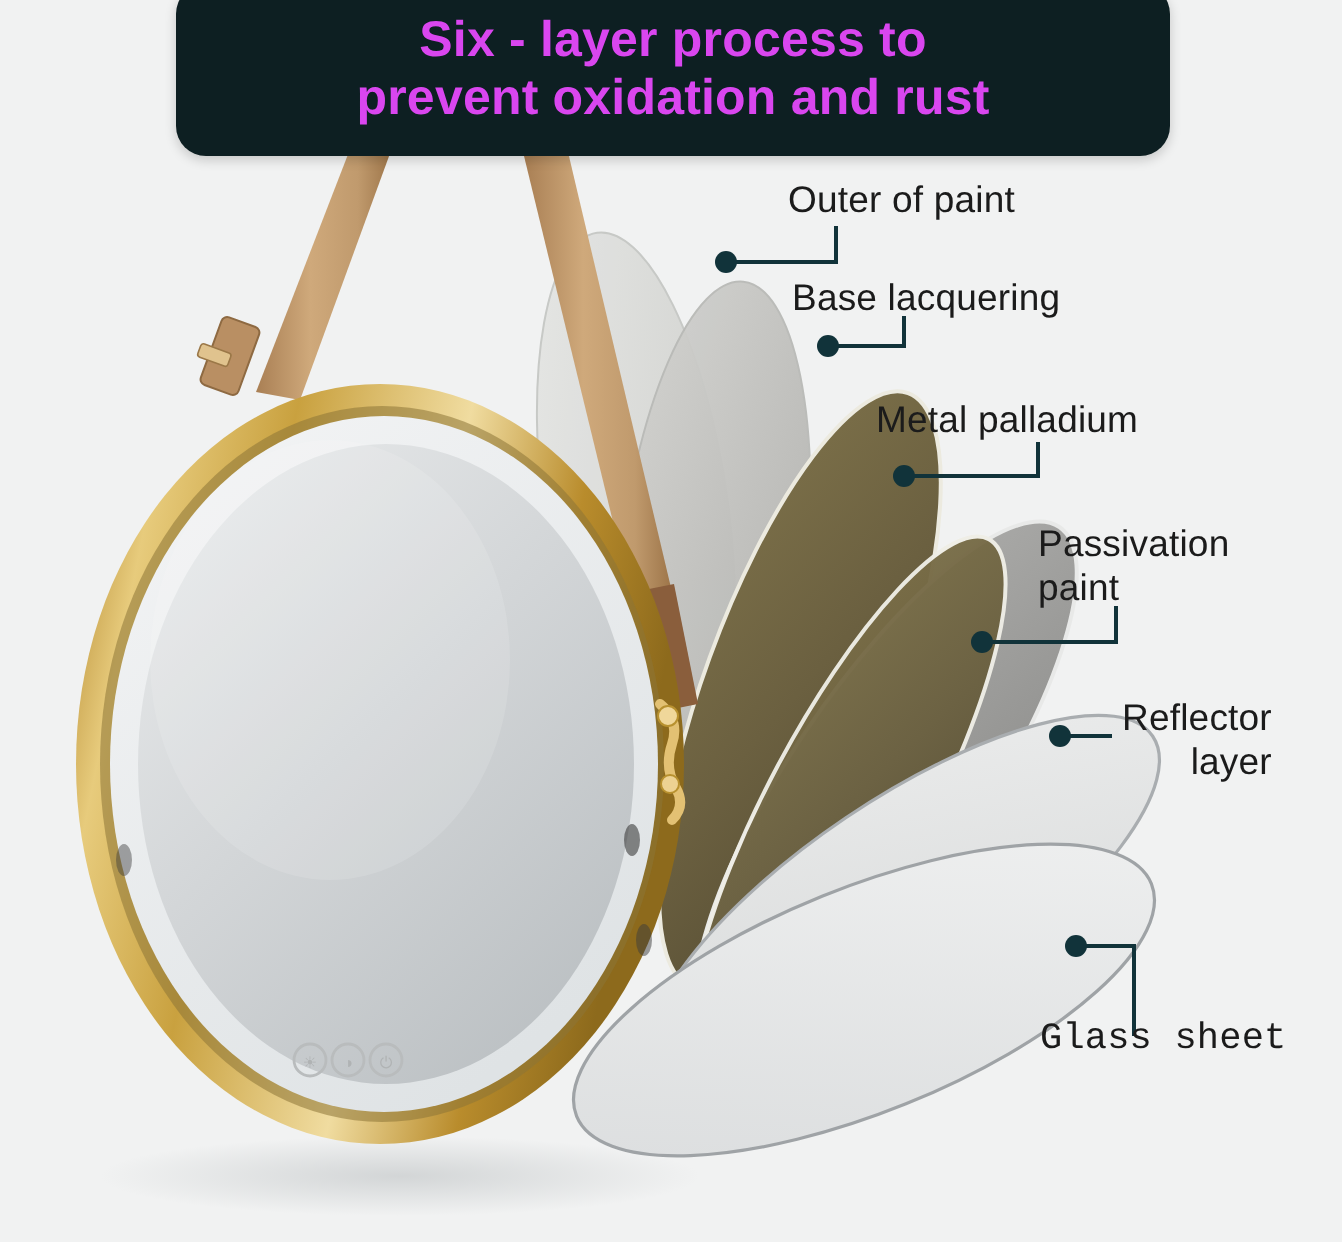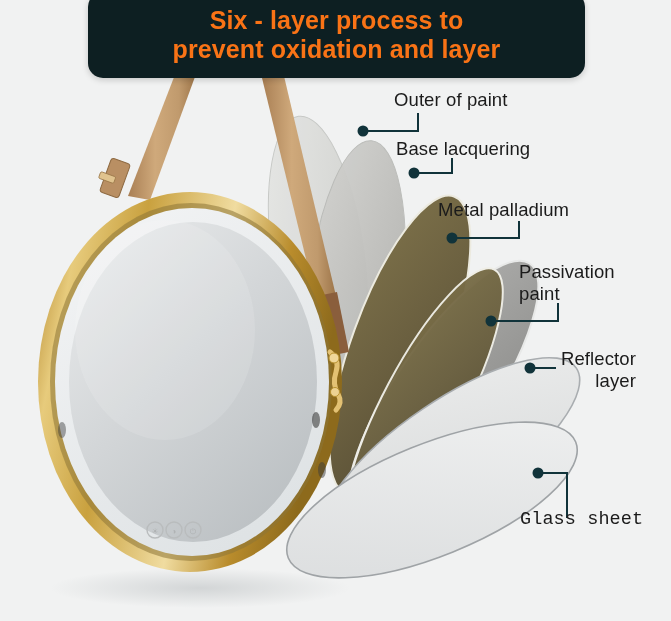--- a/index.html
+++ b/index.html
@@ -13,21 +13,21 @@
   svg.art{position:absolute;left:0;top:0;width:671px;height:621px;}
 
   
   .title-banner{
     position:absolute;left:88px;top:-8px;width:497px;height:86px;
     background:#0d1f22;border-radius:15px;
     display:flex;flex-direction:column;align-items:center;justify-content:center;
     z-index:40;box-shadow:0 2px 6px rgba(0,0,0,.18);
   }
   .title-line{
-    color:#f97316;font-size:25px;font-weight:bold;line-height:1.16;
+    color:#d946ef;font-size:25px;font-weight:bold;line-height:1.16;
     letter-spacing:.1px;text-align:center;white-space:nowrap;
   }
 
   
   .label{
     position:absolute;z-index:45;color:#1b1b1b;
     font-size:18.5px;line-height:1.18;letter-spacing:.1px;white-space:pre-line;
   }
   .lbl-outer{left:394px;top:89px;}
   .lbl-base{left:396px;top:138px;}
@@ -206,21 +206,21 @@
       </g>
       <g>
         <circle cx="538" cy="473" r="5.5" fill="#11333a" stroke="none"></circle>
         <path d="M538 473 H567 V518"></path>
       </g>
     </g>
   </svg>
 
   <div class="title-banner">
     <div class="title-line">Six - layer process to</div>
-    <div class="title-line">prevent oxidation and layer</div>
+    <div class="title-line">prevent oxidation and rust</div>
   </div>
 
   <div class="label lbl-base">Base lacquering</div>
   <div class="label lbl-outer">Outer of paint</div>
   <div class="label lbl-metal">Metal palladium</div>
   <div class="label lbl-passivation">Passivation
 paint</div>
   <div class="label lbl-reflector">Reflector
 layer</div>
   <div class="label lbl-glass">Glass sheet</div>

